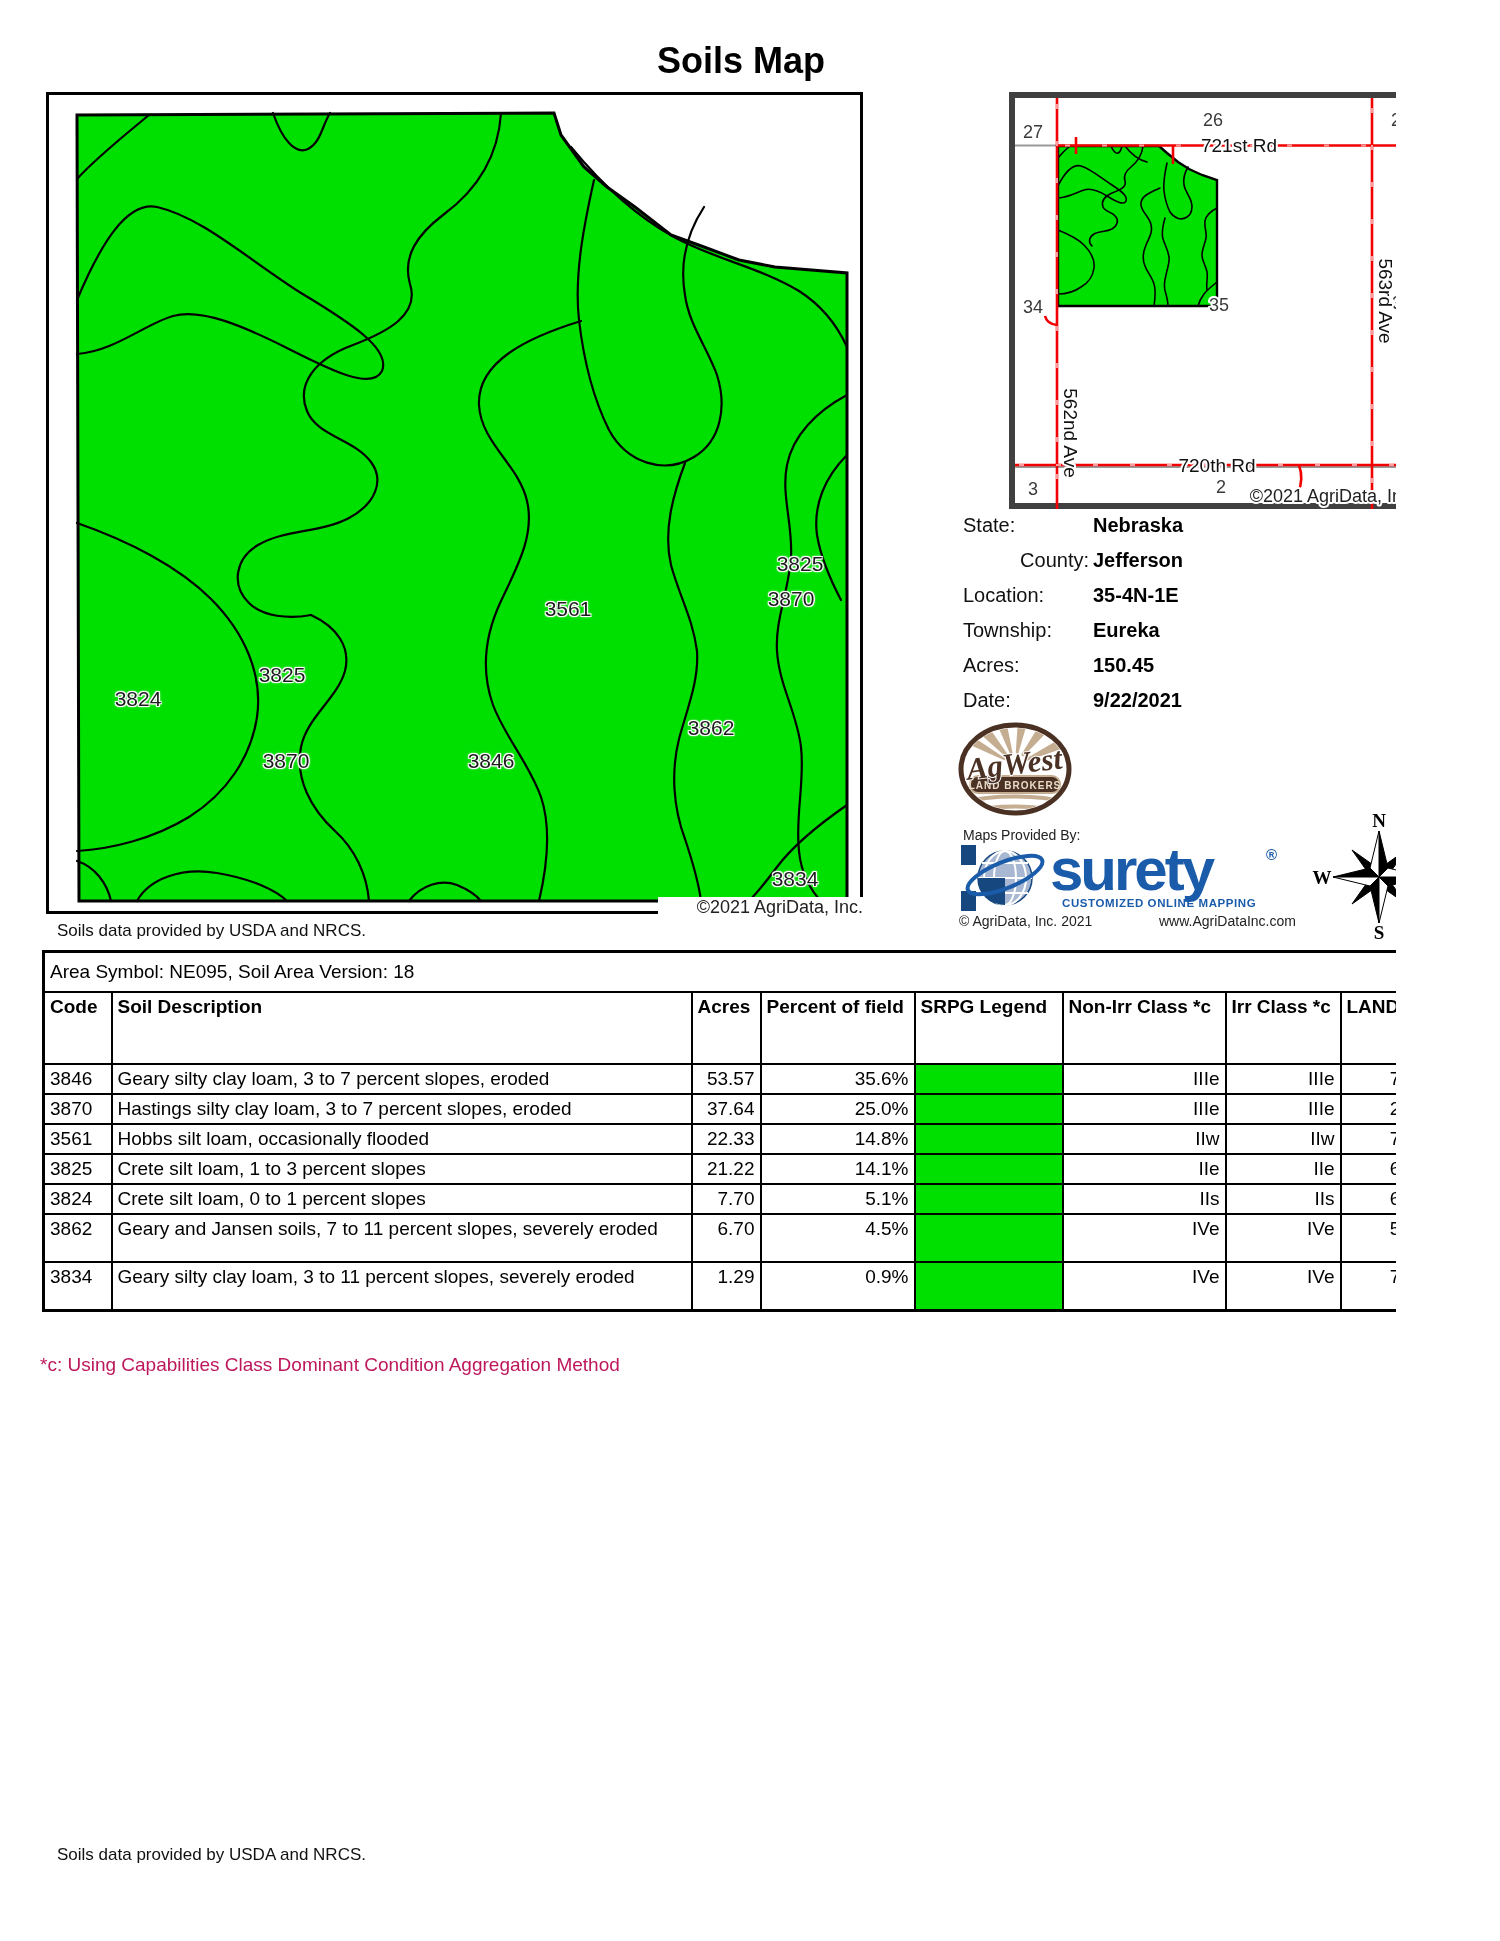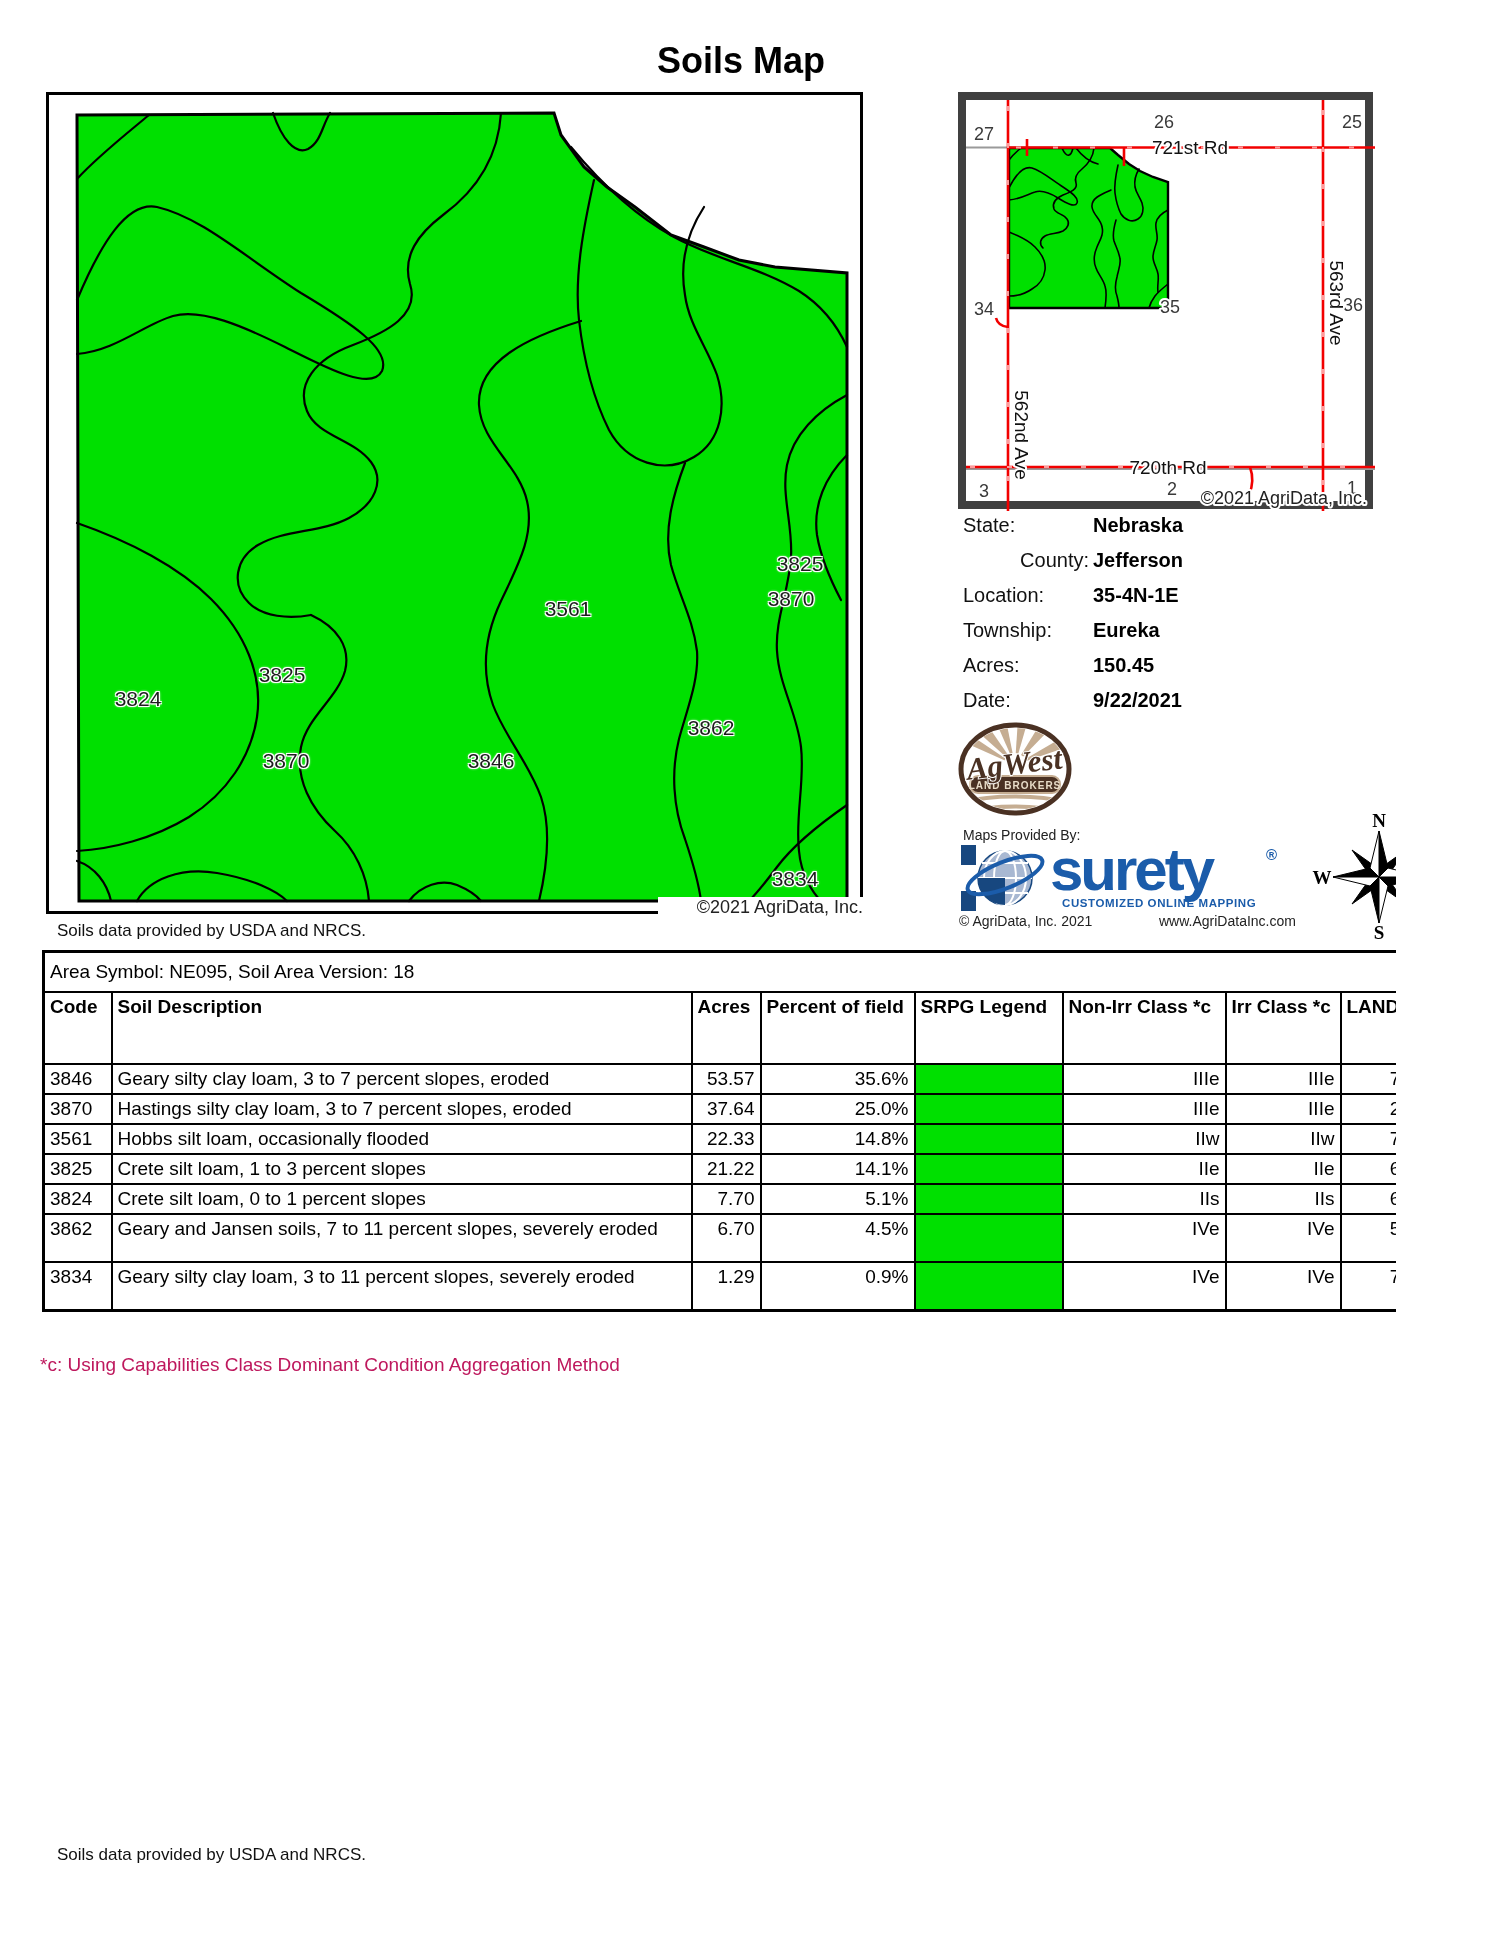--- a/index.html
+++ b/index.html
@@ -13,21 +13,21 @@
       box-sizing:border-box;background:#fff;}
   .main-map svg{display:block;}
   .soil-label{position:absolute;width:84px;margin-left:-42px;margin-top:-13px;
       text-align:center;font-size:21px;color:#1d1d1d;
       text-shadow:-1px -1px 0 #fff,1px -1px 0 #fff,-1px 1px 0 #fff,1px 1px 0 #fff,
                   0 0 3px #fff,0 0 3px #fff;}
   .map-copyright{left:658px;top:897px;width:205px;text-align:right;font-size:18px;
       color:#222;background:#fff;line-height:20px;}
   .map-attrib{left:57px;top:921px;font-size:17px;color:#111;}
   
-  .locator{left:958px;top:92px;width:415px;height:417px;border:8px solid #404040;
+  .locator{left:1009px;top:92px;width:415px;height:417px;border:6px solid #404040;
       box-sizing:border-box;background:#fff;}
   
   .info-label{left:963px;width:126px;font-size:20px;color:#111;}
   .info-value{left:1093px;font-size:20px;font-weight:bold;color:#000;}
   
   .provided-by{left:963px;top:827px;font-size:14px;color:#222;}
   .surety-brand{left:1050px;top:840px;font-size:60px;font-weight:bold;
       letter-spacing:-3px;color:#1b5caa;line-height:60px;}
   .surety-reg{left:1266px;top:846px;font-size:15px;font-weight:bold;color:#1b5caa;}
   .surety-tag{left:1062px;top:897px;font-size:11.5px;font-weight:bold;

